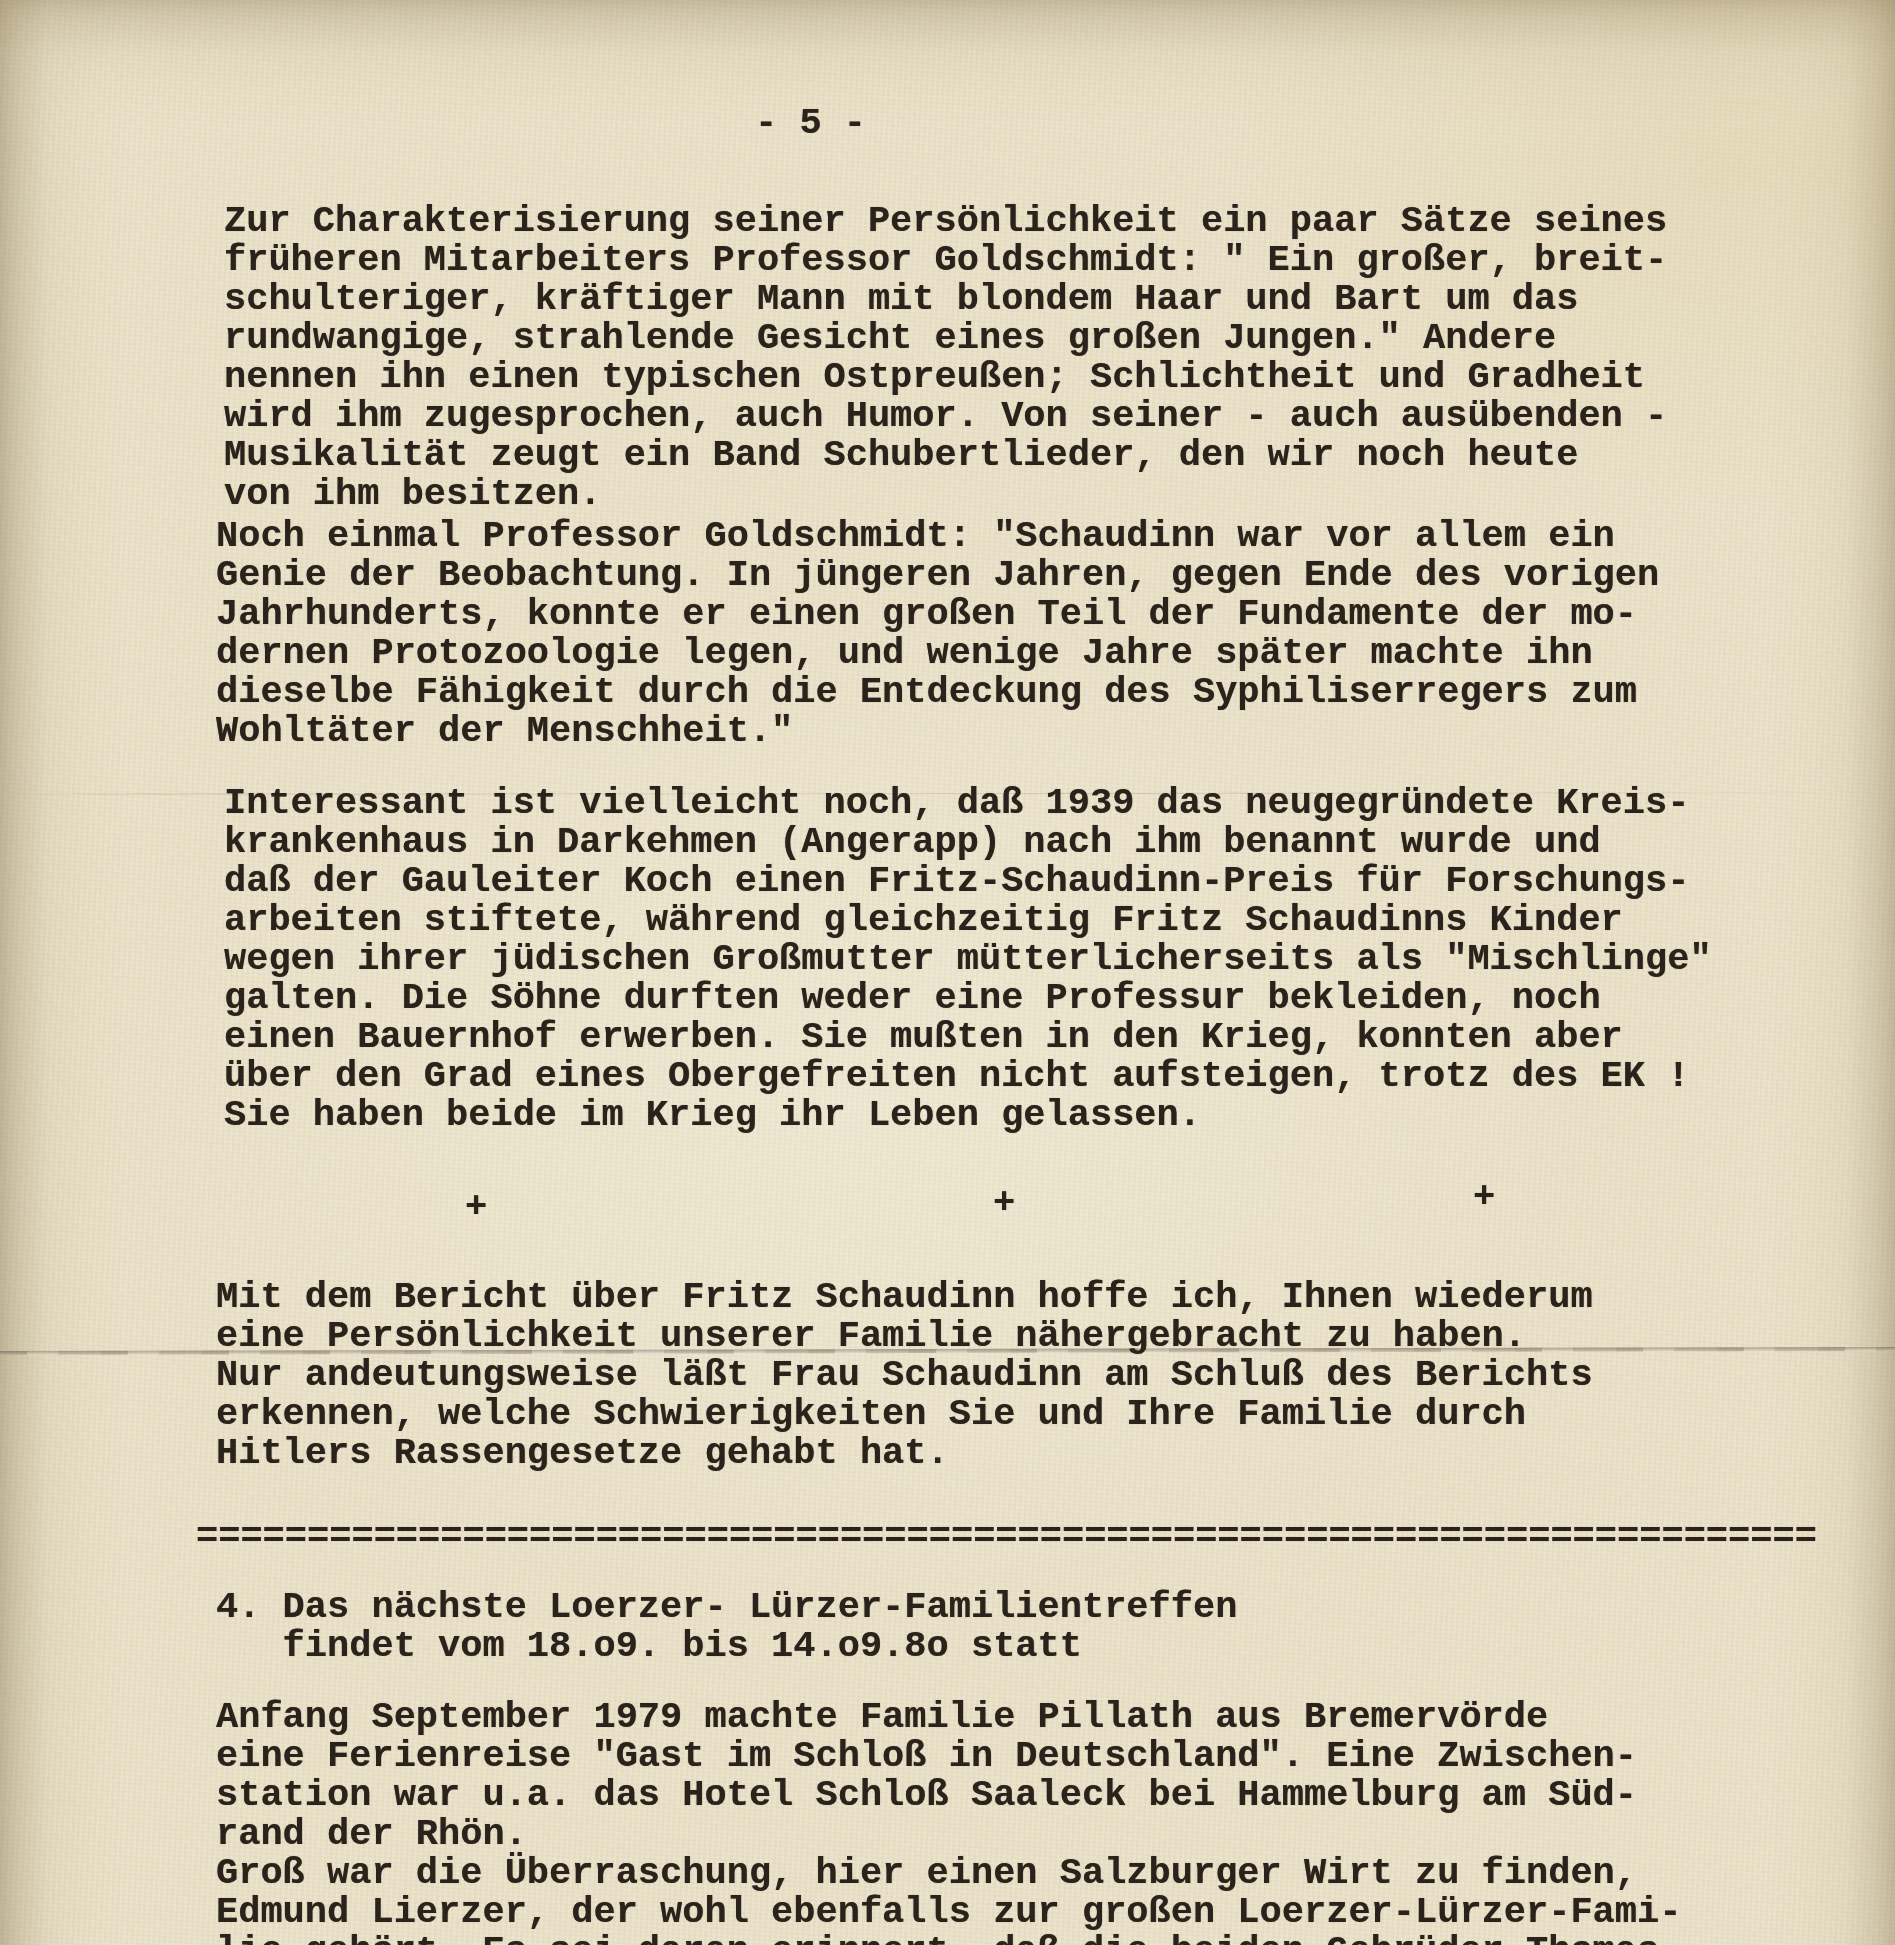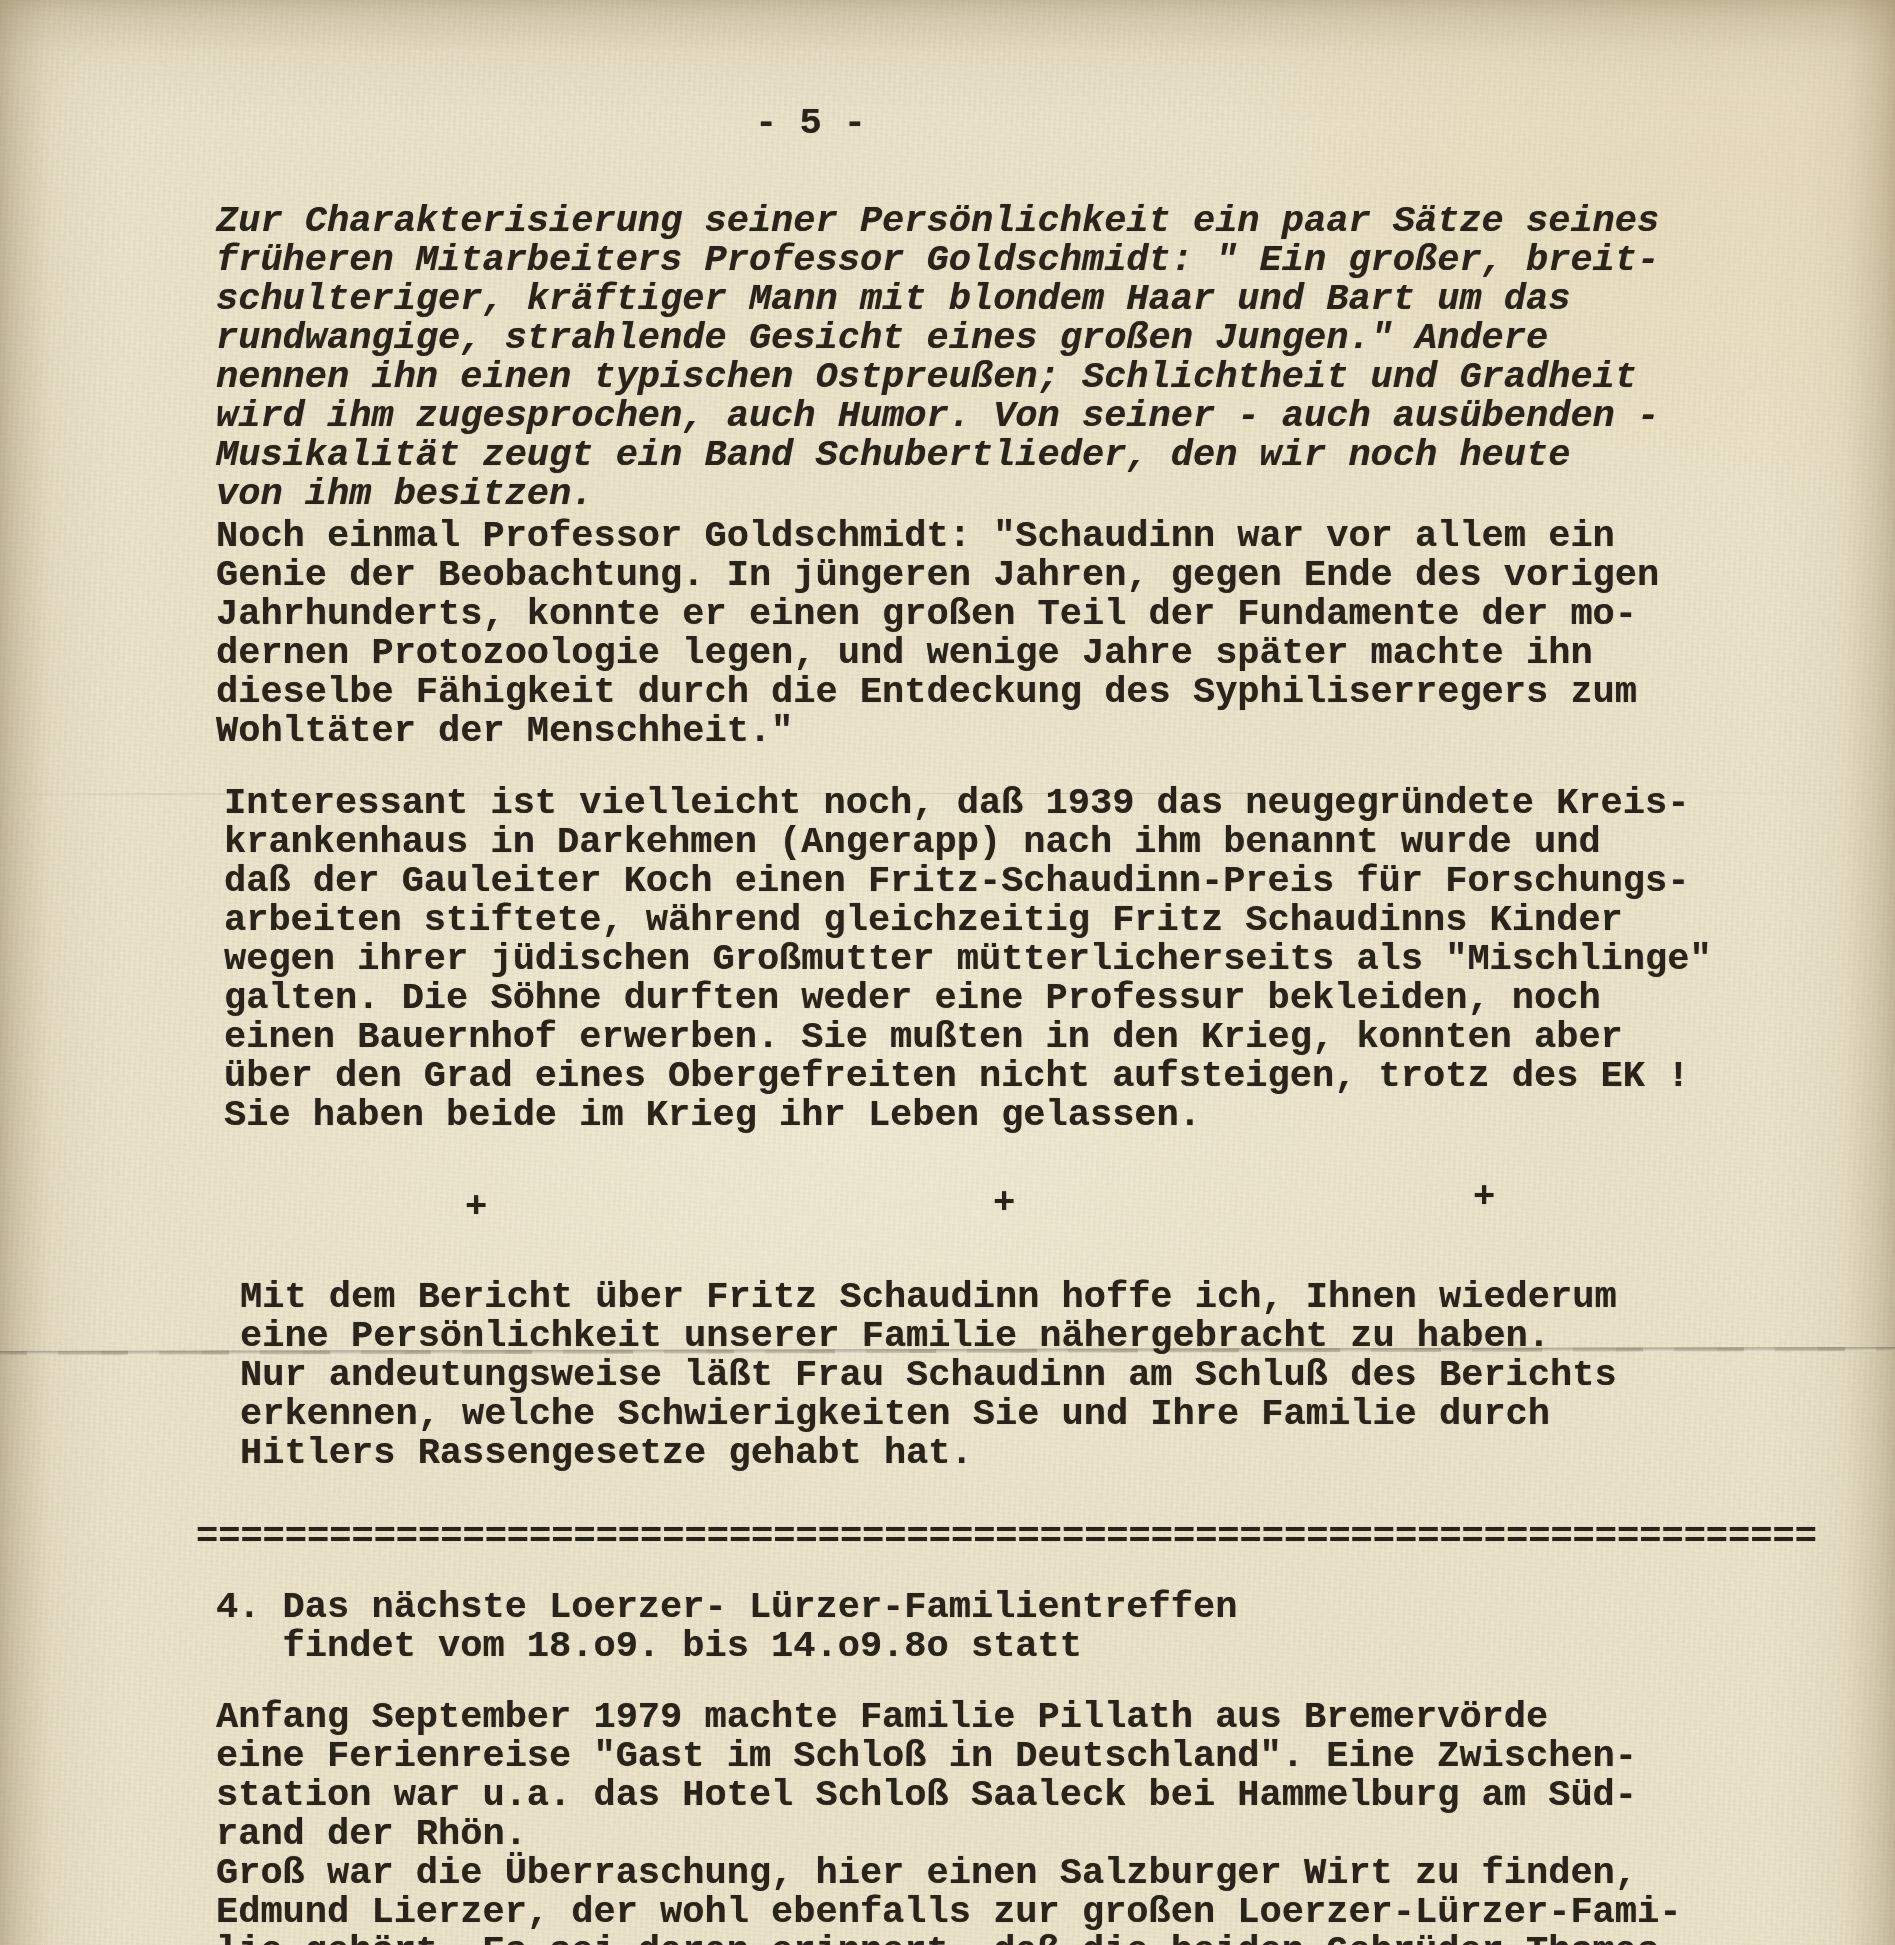--- a/index.html
+++ b/index.html
@@ -64,21 +64,21 @@
 </head>
 <body>
 
 <div class="paper"></div>
 
 <div class="crease crease-upper"></div>
 <div class="crease tear-middle"></div>
 
 <div class="tw" style="top:104px; left:755px;">- 5 -</div>
 
-<div class="tw" style="top:202px; left:216px;font-style:italic;">Zur Charakterisierung seiner Persönlichkeit ein paar Sätze seines
+<div class="tw" style="top:202px; left:224px;">Zur Charakterisierung seiner Persönlichkeit ein paar Sätze seines
 früheren Mitarbeiters Professor Goldschmidt: " Ein großer, breit-
 schulteriger, kräftiger Mann mit blondem Haar und Bart um das
 rundwangige, strahlende Gesicht eines großen Jungen." Andere
 nennen ihn einen typischen Ostpreußen; Schlichtheit und Gradheit
 wird ihm zugesprochen, auch Humor. Von seiner - auch ausübenden -
 Musikalität zeugt ein Band Schubertlieder, den wir noch heute
 von ihm besitzen.</div>
 
 <div class="tw" style="top:517px; left:216px;">Noch einmal Professor Goldschmidt: "Schaudinn war vor allem ein
 Genie der Beobachtung. In jüngeren Jahren, gegen Ende des vorigen
@@ -94,21 +94,21 @@
 wegen ihrer jüdischen Großmutter mütterlicherseits als "Mischlinge"
 galten. Die Söhne durften weder eine Professur bekleiden, noch
 einen Bauernhof erwerben. Sie mußten in den Krieg, konnten aber
 über den Grad eines Obergefreiten nicht aufsteigen, trotz des EK !
 Sie haben beide im Krieg ihr Leben gelassen.</div>
 
 <div class="tw" style="top:1188px; left:465px;">+</div>
 <div class="tw" style="top:1184px; left:993px;">+</div>
 <div class="tw" style="top:1178px; left:1473px;">+</div>
 
-<div class="tw" style="top:1278px; left:216px;margin-left:24px;">Mit dem Bericht über Fritz Schaudinn hoffe ich, Ihnen wiederum
+<div class="tw" style="top:1278px; left:216px;">Mit dem Bericht über Fritz Schaudinn hoffe ich, Ihnen wiederum
 eine Persönlichkeit unserer Familie nähergebracht zu haben.
 Nur andeutungsweise läßt Frau Schaudinn am Schluß des Berichts
 erkennen, welche Schwierigkeiten Sie und Ihre Familie durch
 Hitlers Rassengesetze gehabt hat.</div>
 
 <div class="tw" style="top:1518px; left:196px;">=========================================================================</div>
 
 <div class="tw" style="top:1588px; left:216px;">4. Das nächste Loerzer- Lürzer-Familientreffen
    findet vom 18.o9. bis 14.o9.8o statt</div>
 

